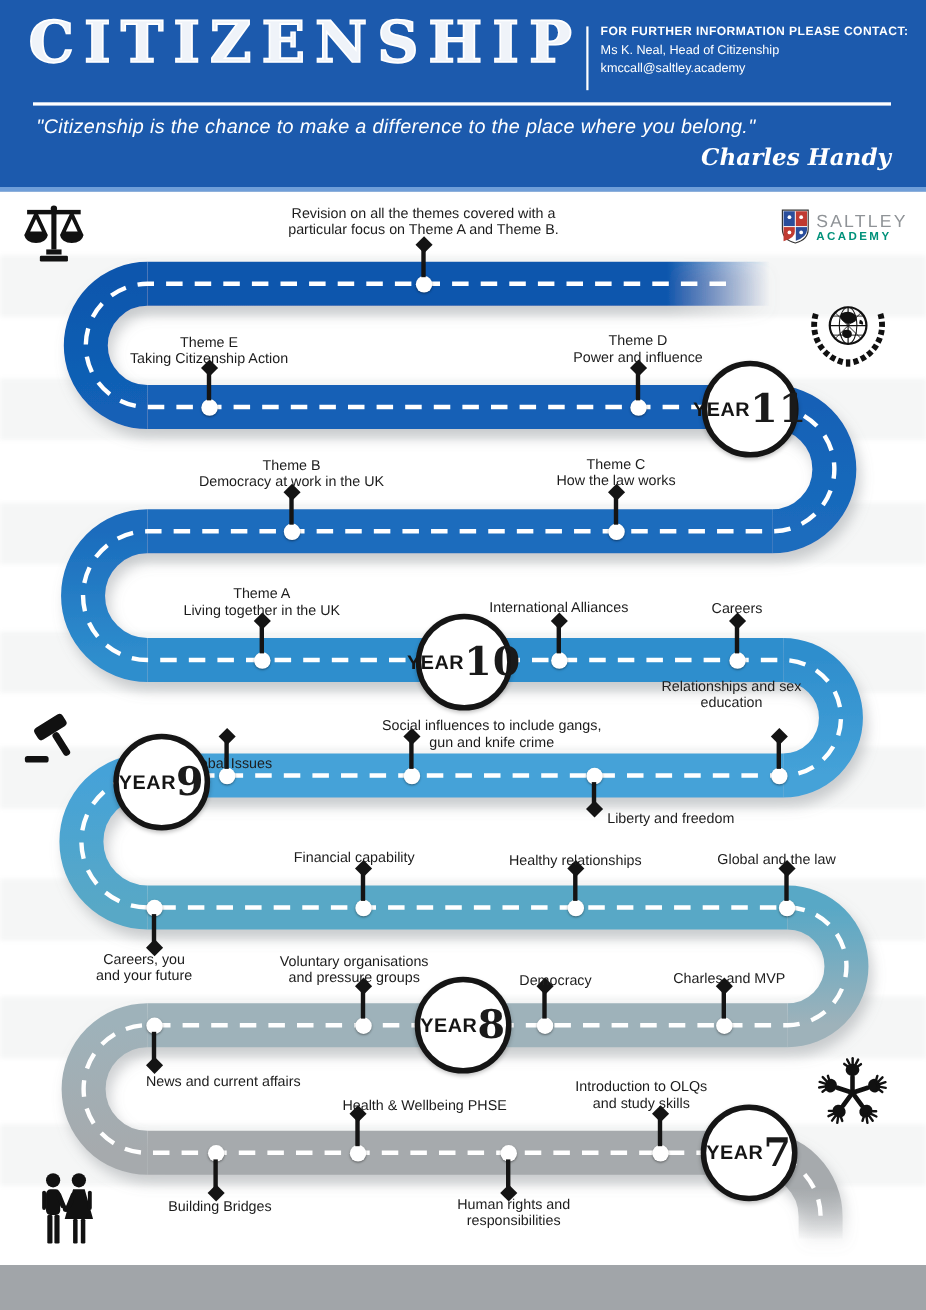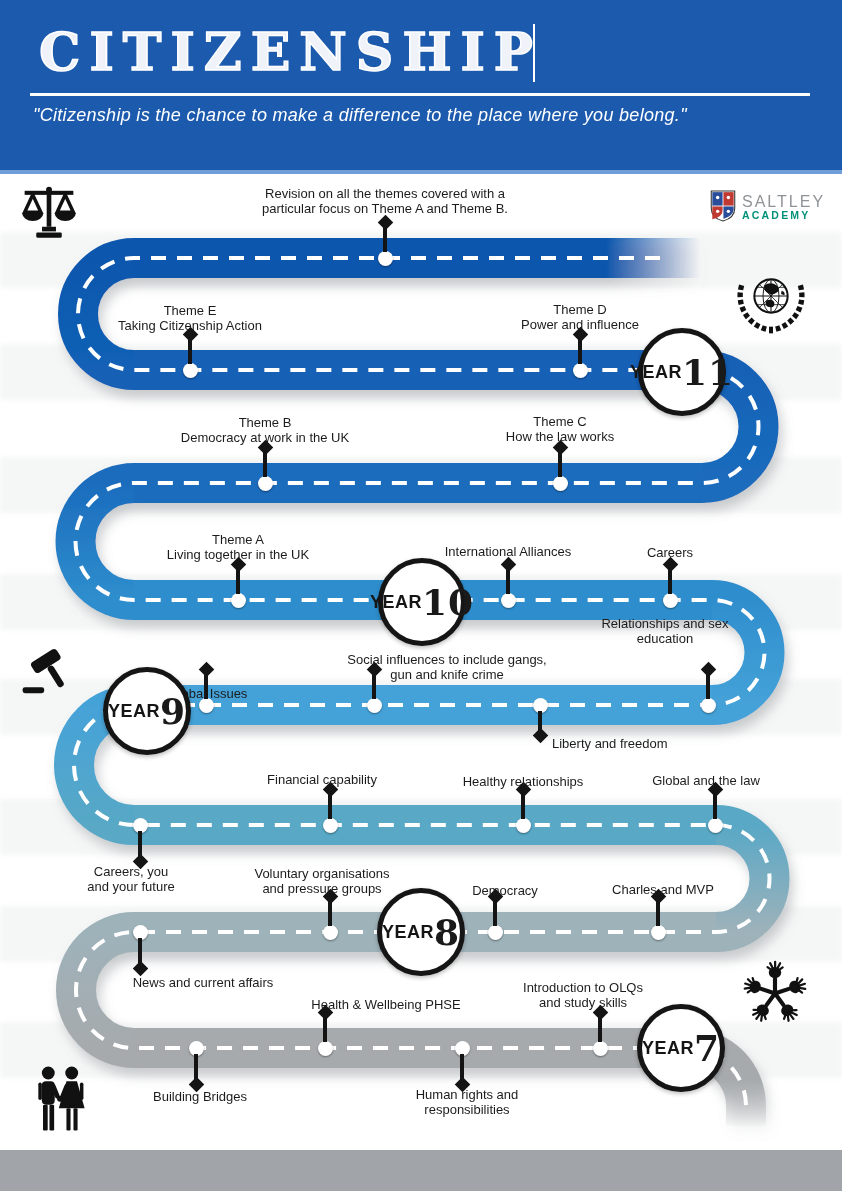--- a/index.html
+++ b/index.html
@@ -2,21 +2,21 @@
 <html style="--header-bg: #1c5aad; --footer-bar: #a1a5a9; --academy: #00917a;"><head>
 <meta charset="utf-8">
 <style>
   html,body{margin:0;padding:0;background:#fff;}
   .page{position:relative;width:842px;height:1191px;overflow:hidden;background:#fff;
         font-family:"Liberation Sans",sans-serif;}
 
   
   header{position:absolute;left:0;top:0;width:842px;height:170px;background:var(--header-bg,#1c5aad);
          border-bottom:4px solid #6f9ed8;}
-  .title{position:absolute;left:26px;top:8px;margin:13px;color:#fff;
+  .title{position:absolute;left:26px;top:8px;margin:0;color:#fff;
          font-family:"DejaVu Serif","Liberation Serif",serif;font-weight:700;font-size:52px;
          letter-spacing:9px;-webkit-text-stroke:1.5px #fff;color:rgba(255,255,255,.93);}
   .contact-divider{position:absolute;left:533px;top:24px;width:2px;height:58px;background:#fff;}
   .contact{position:absolute;left:546px;top:23px;color:#fff;}
   .contact-heading{font-size:11px;font-weight:bold;letter-spacing:.4px;margin-bottom:5px;}
   .contact-line{font-size:11.5px;margin-bottom:4px;font-weight:400;}
   .header-rule{position:absolute;left:30px;top:93px;width:780px;height:3px;background:#fff;}
   .quote{position:absolute;left:33px;top:105px;color:#fff;font-size:18px;font-style:italic;
          font-weight:500;letter-spacing:.3px;}
   .quote-author{position:absolute;right:32px;top:130px;color:#fff;font-size:21px;
@@ -54,22 +54,28 @@
   footer{position:absolute;left:0;top:1150px;width:842px;height:41px;background:var(--footer-bar,#a1a5a9);z-index:6;}
 </style>
 </head>
 <body>
 
 <div class="page">
 
   <header>
     <h1 class="title">CITIZENSHIP</h1>
     <div class="contact-divider"></div>
+    <div class="contact">
+      <div class="contact-heading">FOR FURTHER INFORMATION PLEASE CONTACT:</div>
+      <div class="contact-line">Ms K. Neal, Head of Citizenship</div>
+      <div class="contact-line">kmccall@saltley.academy</div>
+    </div>
     <div class="header-rule"></div>
     <div class="quote">"Citizenship is the chance to make a difference to the place where you belong."</div>
+    <div class="quote-author">Charles Handy</div>
   </header>
 
   <div id="bands-layer">
       <div class="band" style="top: 232px;"></div>
       <div class="band" style="top: 344px;"></div>
       <div class="band" style="top: 457px;"></div>
       <div class="band" style="top: 574px;"></div>
       <div class="band" style="top: 679px;"></div>
       <div class="band" style="top: 799px;"></div>
       <div class="band" style="top: 906px;"></div>

